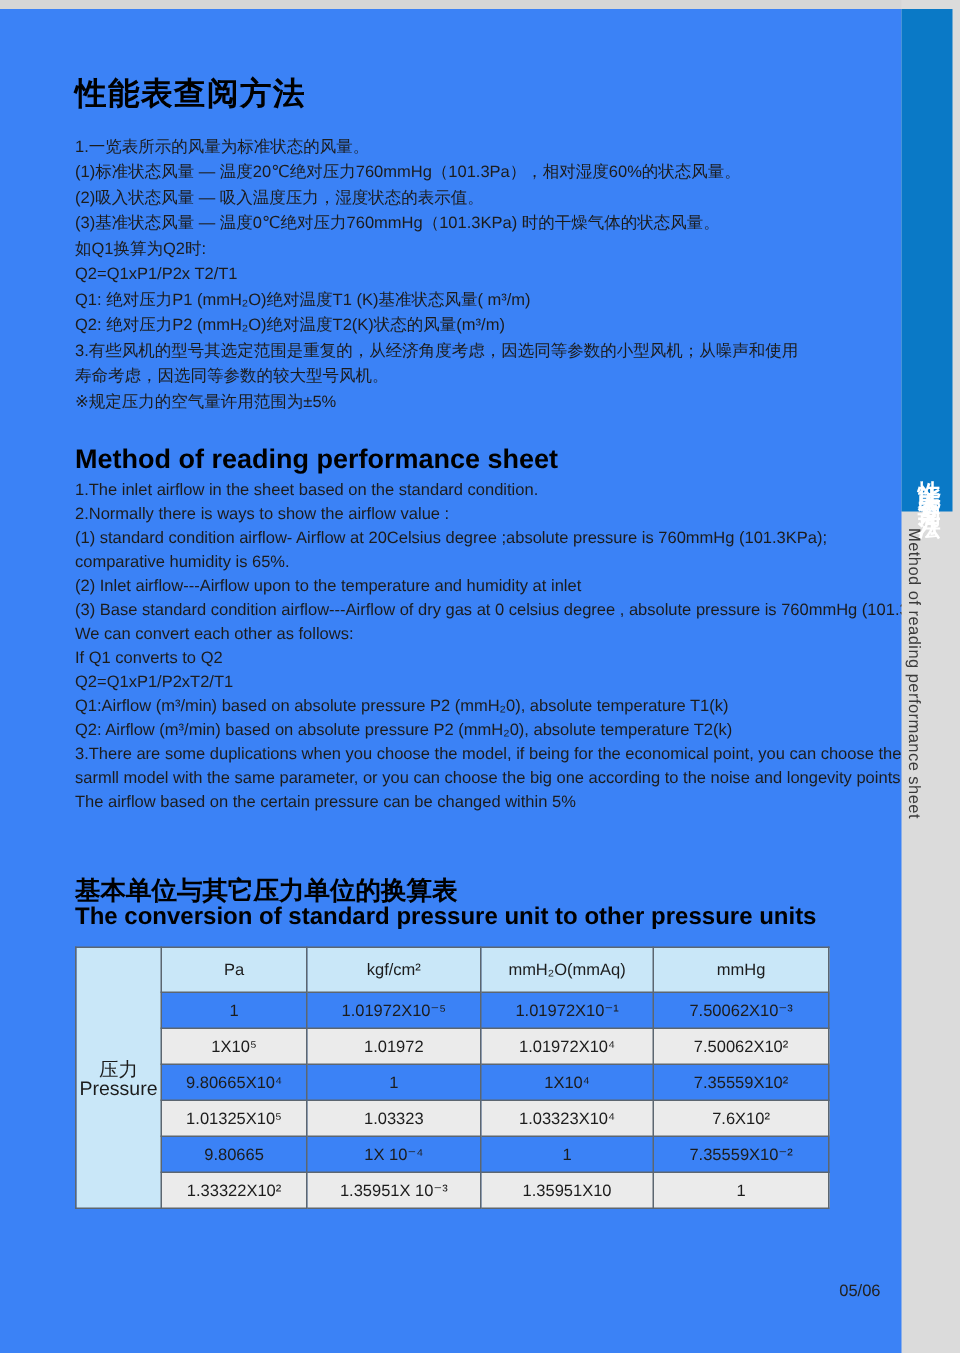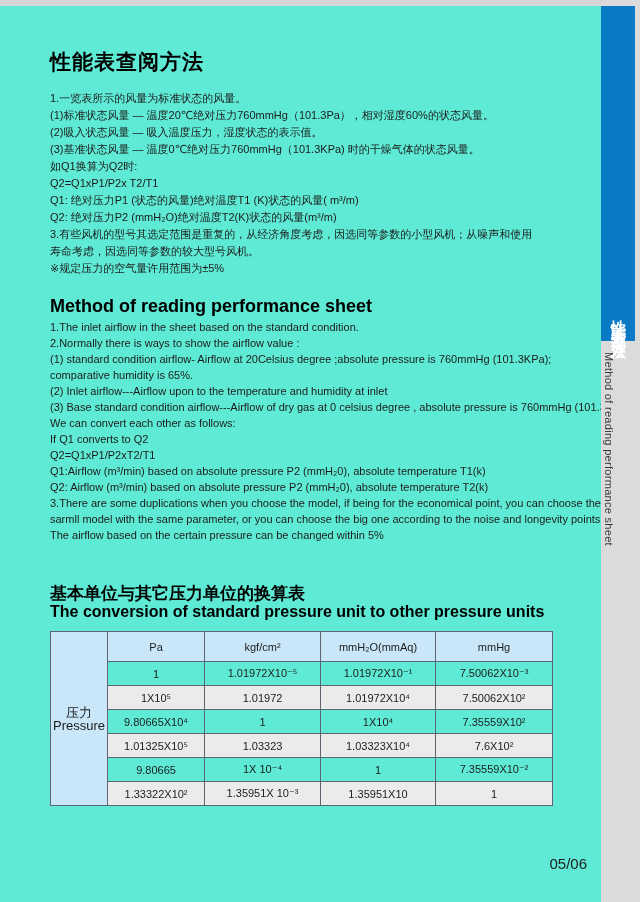--- a/index.html
+++ b/index.html
@@ -1,20 +1,20 @@
 <!DOCTYPE html>
 <html><head>
 <meta charset="utf-8">
 <style>
   * { margin:0; padding:0; box-sizing:border-box; }
   html,body { background:#ffffff; }
   body { font-family:"Liberation Sans","DejaVu Sans",sans-serif; color:#1a1a1a; }
   .page {
     position:relative; width:640px; height:902px;
-    background:#5eead4; overflow:hidden;
+    background:#3b82f6; overflow:hidden;
   }
   .top-edge {
     position:absolute; top:0; left:0; width:640px; height:6px;
     background:#d6d6d6;
   }
   
   .h-cn-1 {
     position:absolute; left:50px; top:48px;
     font-size:21px; font-weight:bold; letter-spacing:1px; color:#000;
   }
@@ -56,21 +56,21 @@
     background:#c9e7f8; width:40px; font-size:13px; line-height:13px;
   }
   .conv-table .r td { height:24px; }
   .conv-table .alt td { background:#ebebeb; }
   .conv-table .alt td.lbl, .conv-table td.lbl { background:#c9e7f8; }
   .col-pa { width:97px; } .col-kgf { width:116px; }
   .col-mmh2o { width:115px; } .col-mmhg { width:117px; }
   
   .page-num {
     position:absolute; right:53px; top:855px;
-    font-size:15px; color:#222;
+    font-size:11px; color:#222;
   }
   
   .side-strip {
     position:absolute; right:0; top:0; width:39px; height:902px;
     background:#dbdbdb;
   }
   .side-tab {
     position:absolute; right:5px; top:6px; width:34px; height:335px;
     display:flex; align-items:flex-end; justify-content:center;
   }
@@ -93,21 +93,21 @@
   <div class="top-edge"></div>
 
   <div class="h-cn-1">性能表查阅方法</div>
   <div class="body-cn">
     <div>1.一览表所示的风量为标准状态的风量。</div>
     <div>(1)标准状态风量 — 温度20℃绝对压力760mmHg（101.3Pa），相对湿度60%的状态风量。</div>
     <div>(2)吸入状态风量 — 吸入温度压力，湿度状态的表示值。</div>
     <div>(3)基准状态风量 — 温度0℃绝对压力760mmHg（101.3KPa) 时的干燥气体的状态风量。</div>
     <div>如Q1换算为Q2时:</div>
     <div>Q2=Q1xP1/P2x T2/T1</div>
-    <div>Q1: 绝对压力P1 (状态的风量)绝对温度T1 (K)状态的风量( m³/m)</div>
+    <div>Q1: 绝对压力P1 (mmH₂O)绝对温度T1 (K)基准状态风量( m³/m)</div>
     <div>Q2: 绝对压力P2 (mmH₂O)绝对温度T2(K)状态的风量(m³/m)</div>
     <div>3.有些风机的型号其选定范围是重复的，从经济角度考虑，因选同等参数的小型风机；从噪声和使用</div>
     <div>寿命考虑，因选同等参数的较大型号风机。</div>
     <div>※规定压力的空气量许用范围为±5%</div>
   </div>
 
   <div class="h-en-1">Method of reading performance sheet</div>
   <div class="body-en">
     <div>1.The inlet airflow in the sheet based on the standard condition.</div>
     <div>2.Normally there is ways to show the airflow value :</div>

